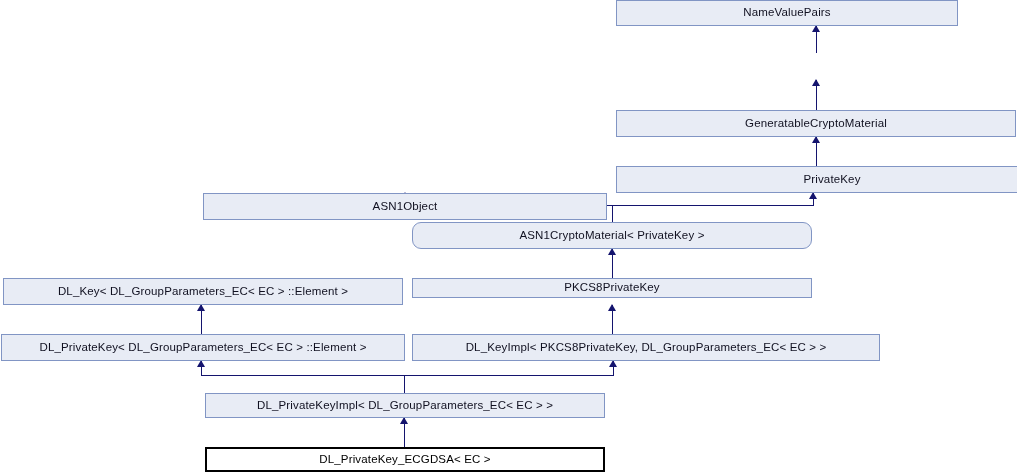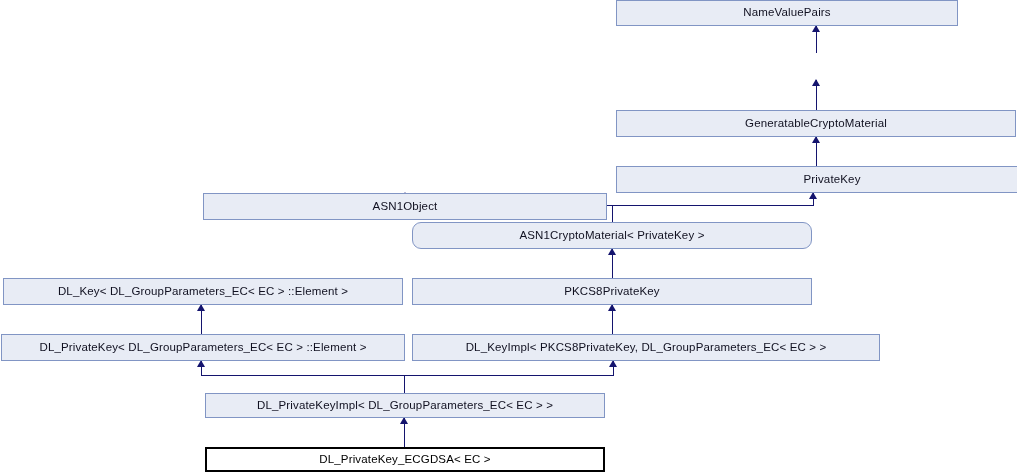--- a/index.html
+++ b/index.html
@@ -138,21 +138,21 @@
   </div>
 
   <div class="node" style="left:412px; top:222px; width:400px; height:27px;border-radius:9px;">
     <span class="node-label">ASN1CryptoMaterial&lt; PrivateKey &gt;</span>
   </div>
 
   <div class="node" style="left:3px; top:278px; width:400px; height:27px;">
     <span class="node-label">DL_Key&lt; DL_GroupParameters_EC&lt; EC &gt; ::Element &gt;</span>
   </div>
 
-  <div class="node" style="left:412px; top:278px; width:400px; height:27px;">
+  <div class="node" style="left:412px; top:278px; width:400px; height:20px;">
     <span class="node-label">PKCS8PrivateKey</span>
   </div>
 
   <div class="node" style="left:1px; top:334px; width:404px; height:27px;">
     <span class="node-label">DL_PrivateKey&lt; DL_GroupParameters_EC&lt; EC &gt; ::Element &gt;</span>
   </div>
 
   <div class="node" style="left:412px; top:334px; width:468px; height:27px;">
     <span class="node-label">DL_KeyImpl&lt; PKCS8PrivateKey, DL_GroupParameters_EC&lt; EC &gt; &gt;</span>
   </div>

